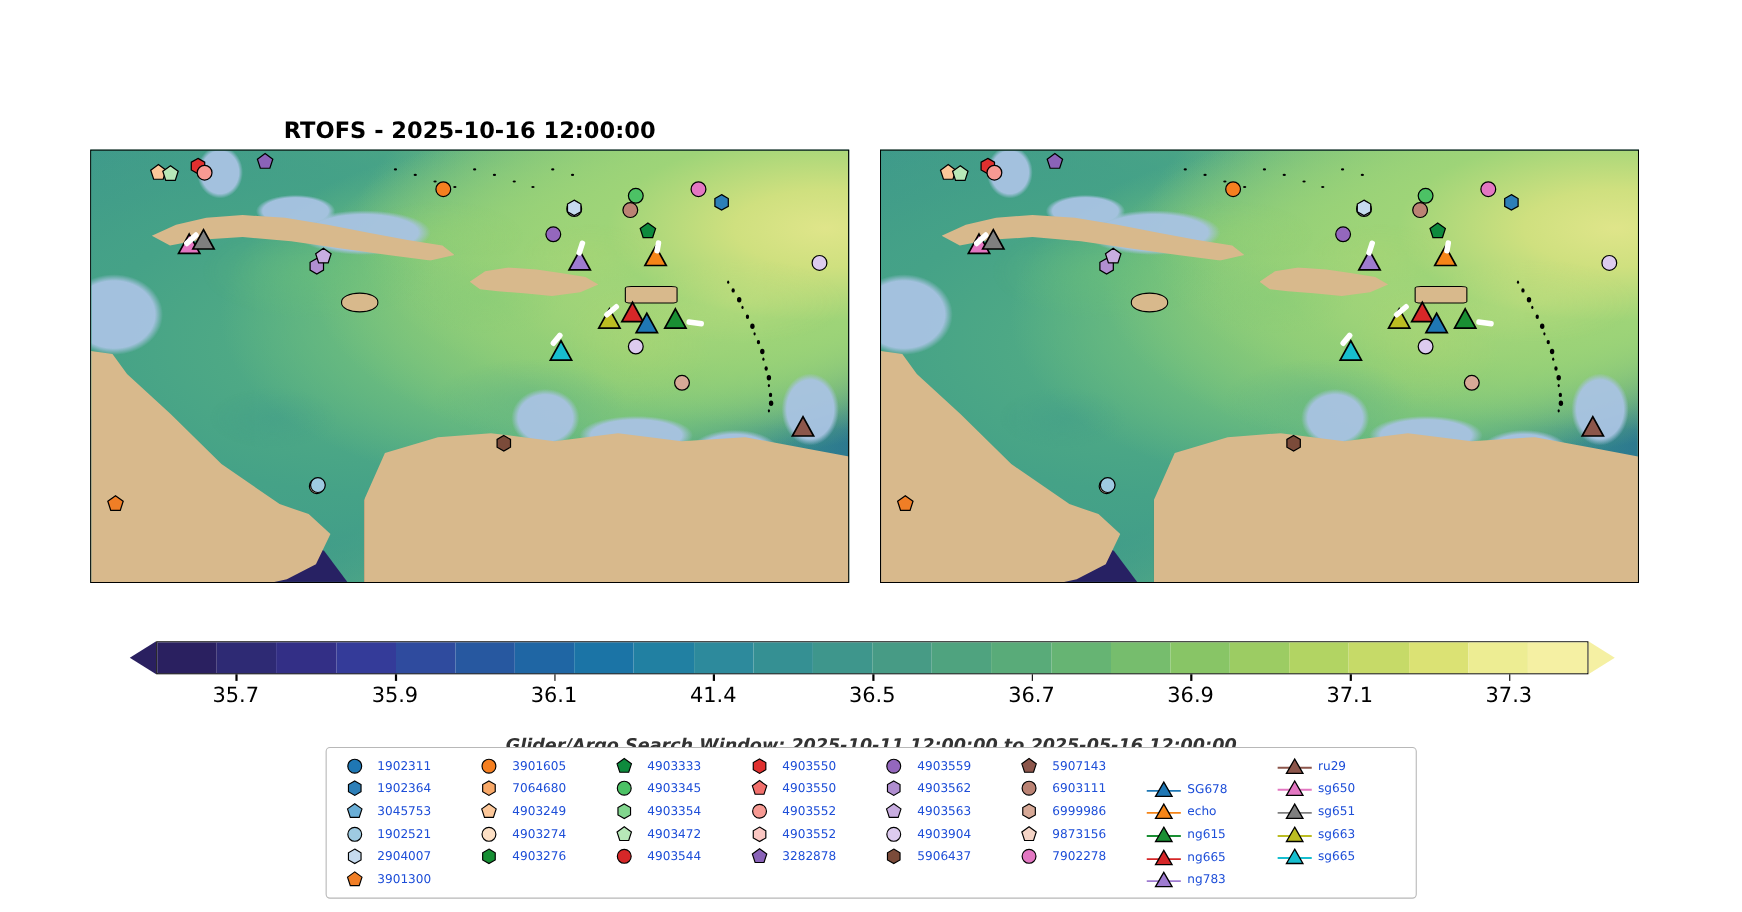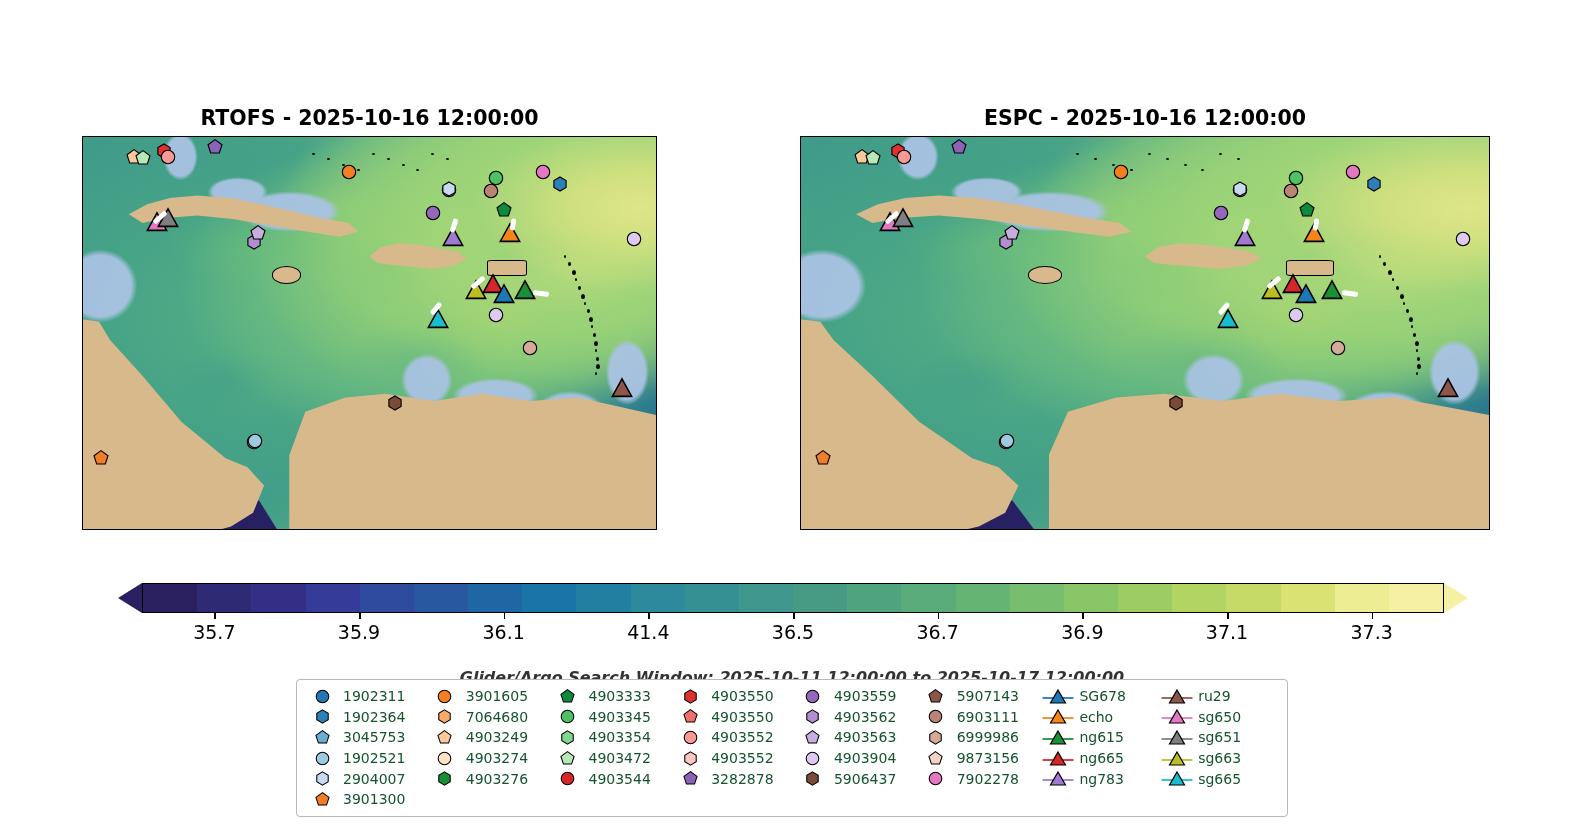--- a/index.html
+++ b/index.html
@@ -11,21 +11,21 @@
 
   
   #main-title{
     position:absolute;top:6px;left:0;width:1584px;text-align:center;
     font-size:34px;font-weight:bold;color:#000;letter-spacing:.2px;
     font-family:"DejaVu Sans",sans-serif;
   }
 
   
   .panel{position:absolute;top:136px;height:394px;}
-  #panel-left{left:82px;width:575px;}
+  #panel-left{left:82px;width:690px;}
   #panel-right{left:800px;width:690px;}
 
   .panel-title{
     position:absolute;top:-30px;left:0;width:100%;text-align:center;
     font-size:20.5px;font-weight:bold;color:#000;white-space:nowrap;
   }
 
   .map{
     position:absolute;inset:0;border:1.6px solid #000;overflow:hidden;
     background:#3f8f7a;
@@ -164,21 +164,21 @@
   #legend{
     position:absolute;left:296px;top:679px;width:992px;
     border:1px solid #b8b8b8;border-radius:4px;background:#fff;
     padding:6px 8px 6px 8px;box-sizing:border-box;
   }
   #legend-grid{display:flex;gap:0px;}
   .leg-col{display:flex;flex-direction:column;gap:0px;}
   .leg-item{display:flex;align-items:center;height:20.6px;white-space:nowrap;}
   .leg-mk{width:34px;display:flex;align-items:center;justify-content:center;flex:0 0 34px;}
   .leg-mk svg{display:block;overflow:visible;}
-  .leg-txt{font-size:14px;color:#14532d;padding-left:4px;}
+  .leg-txt{font-size:11px;color:#1d4ed8;padding-left:4px;}
 </style>
 </head>
 <body>
 
 <div class="fig">
 
 
   <div class="panel" id="panel-left">
     <div class="panel-title">RTOFS - 2025-10-16 12:00:00</div>
     <div class="map">
@@ -440,21 +440,20 @@
         <div class="islet" style="left: 50.4%; top: 4%; width: 3px; height: 2px;"></div>
         <div class="islet" style="left: 53%; top: 5.4%; width: 3px; height: 2px;"></div>
         <div class="islet" style="left: 55.6%; top: 6.8%; width: 3px; height: 2px;"></div>
         <div class="islet" style="left: 58.2%; top: 8.2%; width: 3px; height: 2px;"></div>
         <div class="islet" style="left: 60.8%; top: 4%; width: 3px; height: 2px;"></div>
         <div class="islet" style="left: 63.4%; top: 5.4%; width: 3px; height: 2px;"></div>
       </div>
   </div>
 
   <div class="panel" id="panel-right">
-    <div class="panel-title">ESPC - 2025-10-16 12:00:00</div>
     <div class="map">
       <div class="maplayer ocean-base"></div>
       <div class="maplayer ocean-mottle"></div>
       <div class="shelf"></div>
       <div class="pacific"></div>
       <div class="pacific2"></div>
       <div class="land" id="land-centralamerica-2" style="left: -2%; top: 46%; width: 48%; height: 58%; clip-path: polygon(0% 0%, 10% 2%, 14% 10%, 20% 18%, 26% 26%, 33% 36%, 40% 46%, 48% 54%, 56% 62%, 64% 66%, 70% 74%, 66% 86%, 58% 92%, 46% 96%, 30% 100%, 0% 100%); border: none; filter: drop-shadow(rgb(0, 0, 0) 0px 0px 0px); background: rgb(216, 185, 140); outline: none;"></div>
       <div class="land" id="land-southamerica-2" style="left: 36%; top: 60%; width: 70%; height: 46%; clip-path: polygon(4% 22%, 14% 14%, 24% 12%, 36% 16%, 48% 12%, 60% 16%, 72% 14%, 84% 20%, 96% 26%, 100% 40%, 100% 100%, 0% 100%, 0% 46%); border: none; filter: drop-shadow(rgb(0, 0, 0) 0px 0px 0px); background: rgb(216, 185, 140); outline: none;"></div>
       <div class="land" id="land-cuba-2" style="left: 8%; top: 13%; width: 40%; height: 16%; clip-path: polygon(0% 42%, 8% 26%, 18% 16%, 30% 12%, 44% 16%, 58% 26%, 72% 38%, 84% 48%, 96% 56%, 100% 70%, 92% 78%, 78% 70%, 62% 60%, 46% 50%, 30% 44%, 16% 48%, 6% 56%); border: none; filter: drop-shadow(rgb(0, 0, 0) 0px 0px 0px); background: rgb(216, 185, 140); outline: none;"></div>
       <div class="land" id="land-hispaniola-2" style="left: 50%; top: 26%; width: 17%; height: 11%; clip-path: polygon(0% 40%, 12% 18%, 30% 10%, 52% 14%, 72% 22%, 90% 30%, 100% 46%, 86% 62%, 64% 70%, 42% 64%, 22% 60%, 8% 56%); border: none; filter: drop-shadow(rgb(0, 0, 0) 0px 0px 0px); background: rgb(216, 185, 140); outline: none;"></div>
@@ -754,21 +753,21 @@
       <div class="cblabel" style="left: 675px;">36.5</div>
       <div class="cbtick" style="left: 819.667px;"></div>
       <div class="cblabel" style="left: 819.667px;">36.7</div>
       <div class="cbtick" style="left: 964.333px;"></div>
       <div class="cblabel" style="left: 964.333px;">36.9</div>
       <div class="cbtick" style="left: 1109px;"></div>
       <div class="cblabel" style="left: 1109px;">37.1</div>
       <div class="cbtick" style="left: 1253.67px;"></div>
       <div class="cblabel" style="left: 1253.67px;">37.3</div>
     </div>
-  <div id="search-window">Glider/Argo Search Window: 2025-10-11 12:00:00 to 2025-10-17 12:00:00</div>
+  <div id="search-window">Glider/Argo Search Window: 2025-10-11 12:00:00 to 2025-05-16 12:00:00</div>
 
   <div id="legend">
     <div id="legend-grid">
         <div class="leg-col" style="width: 124px;">
           <div class="leg-item">
             <div class="leg-mk">
               <svg width="15" height="15" viewBox="0 0 100 100">
                 <circle cx="50" cy="50" r="42" fill="#1f77b4" stroke="#000" stroke-width="7"></circle>
               </svg>
             </div>
@@ -1018,21 +1017,21 @@
           </div>
           <div class="leg-item">
             <div class="leg-mk">
               <svg width="15" height="15" viewBox="0 0 100 100">
                 <circle cx="50" cy="50" r="42" fill="#e377c2" stroke="#000" stroke-width="7"></circle>
               </svg>
             </div>
             <div class="leg-txt">7902278</div>
           </div>
         </div>
-        <div class="leg-col" style="width: 120px;">
+        <div class="leg-col" style="width: 120px; margin-top: 21px;">
           <div class="leg-item">
             <div class="leg-mk">
               <svg width="32" height="17" viewBox="0 0 64 34">
                 <line x1="1" y1="20" x2="63" y2="20" stroke="#1f77b4" stroke-width="3.5"></line>
                 <polygon points="32,4 47,30 17,30" fill="#1f77b4" stroke="#000" stroke-width="2.4"></polygon>
               </svg>
             </div>
             <div class="leg-txt">SG678</div>
           </div>
           <div class="leg-item">

